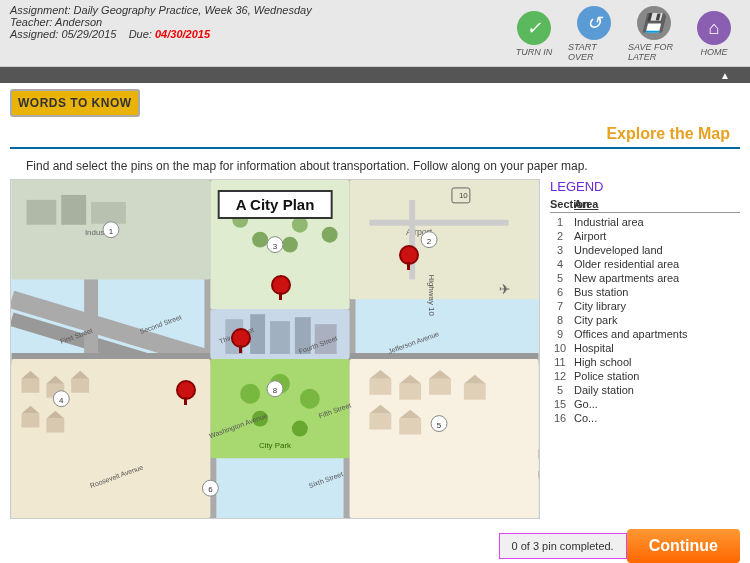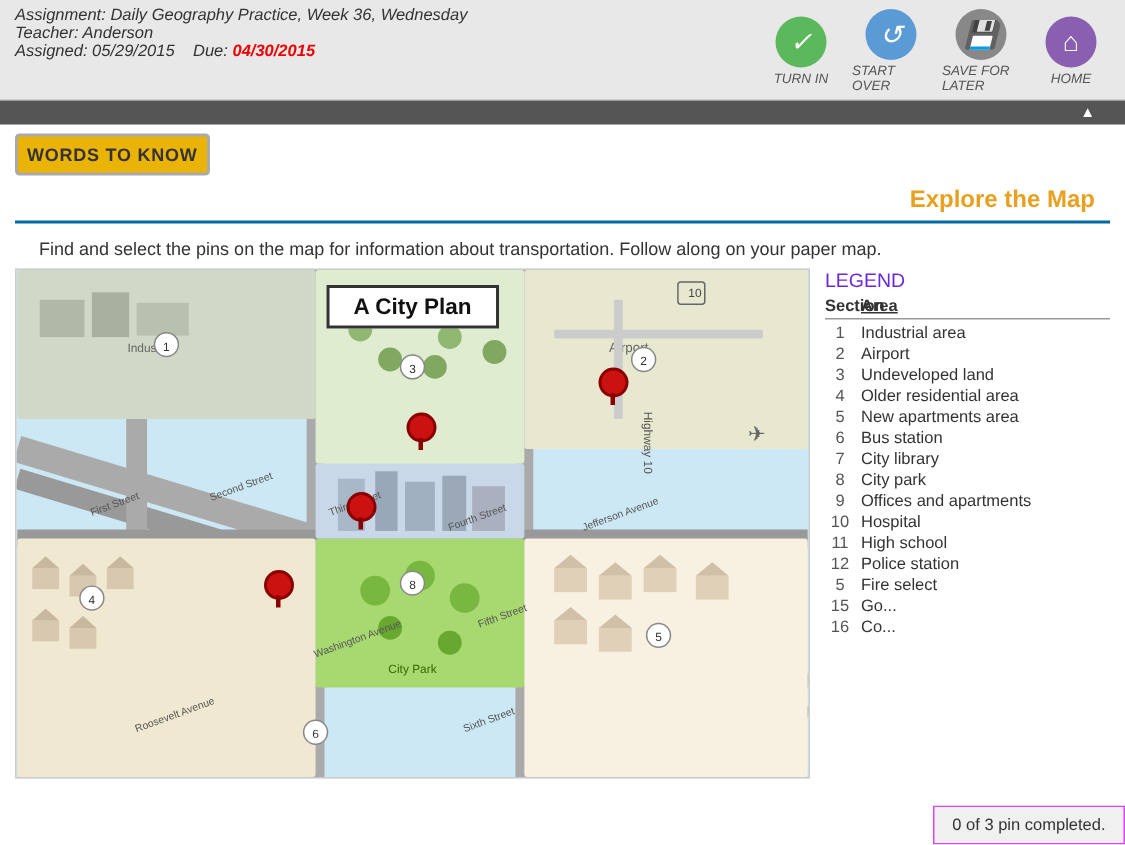--- a/index.html
+++ b/index.html
@@ -446,30 +446,31 @@
         <div class="legend-row">
           <span class="col-num">11</span>
           <span class="col-area">High school</span>
         </div>
         <div class="legend-row">
           <span class="col-num">12</span>
           <span class="col-area">Police station</span>
         </div>
         <div class="legend-row">
           <span class="col-num">5</span>
-          <span class="col-area">Fire select</span>
+          <span class="col-area">Daily station</span>
         </div>
         <div class="legend-row">
           <span class="col-num">15</span>
           <span class="col-area">Go...</span>
         </div>
         <div class="legend-row">
           <span class="col-num">16</span>
           <span class="col-area">Co...</span>
         </div>
       </div>
   </div>
 
 </div>
 
 <div style="position:fixed; bottom:0; right:0; display:flex; align-items:center;">
   <div class="progress-text">0 of 3 pin completed.</div>
+  <button class="continue-btn">Continue</button>
 </div>
 
 </body></html>

